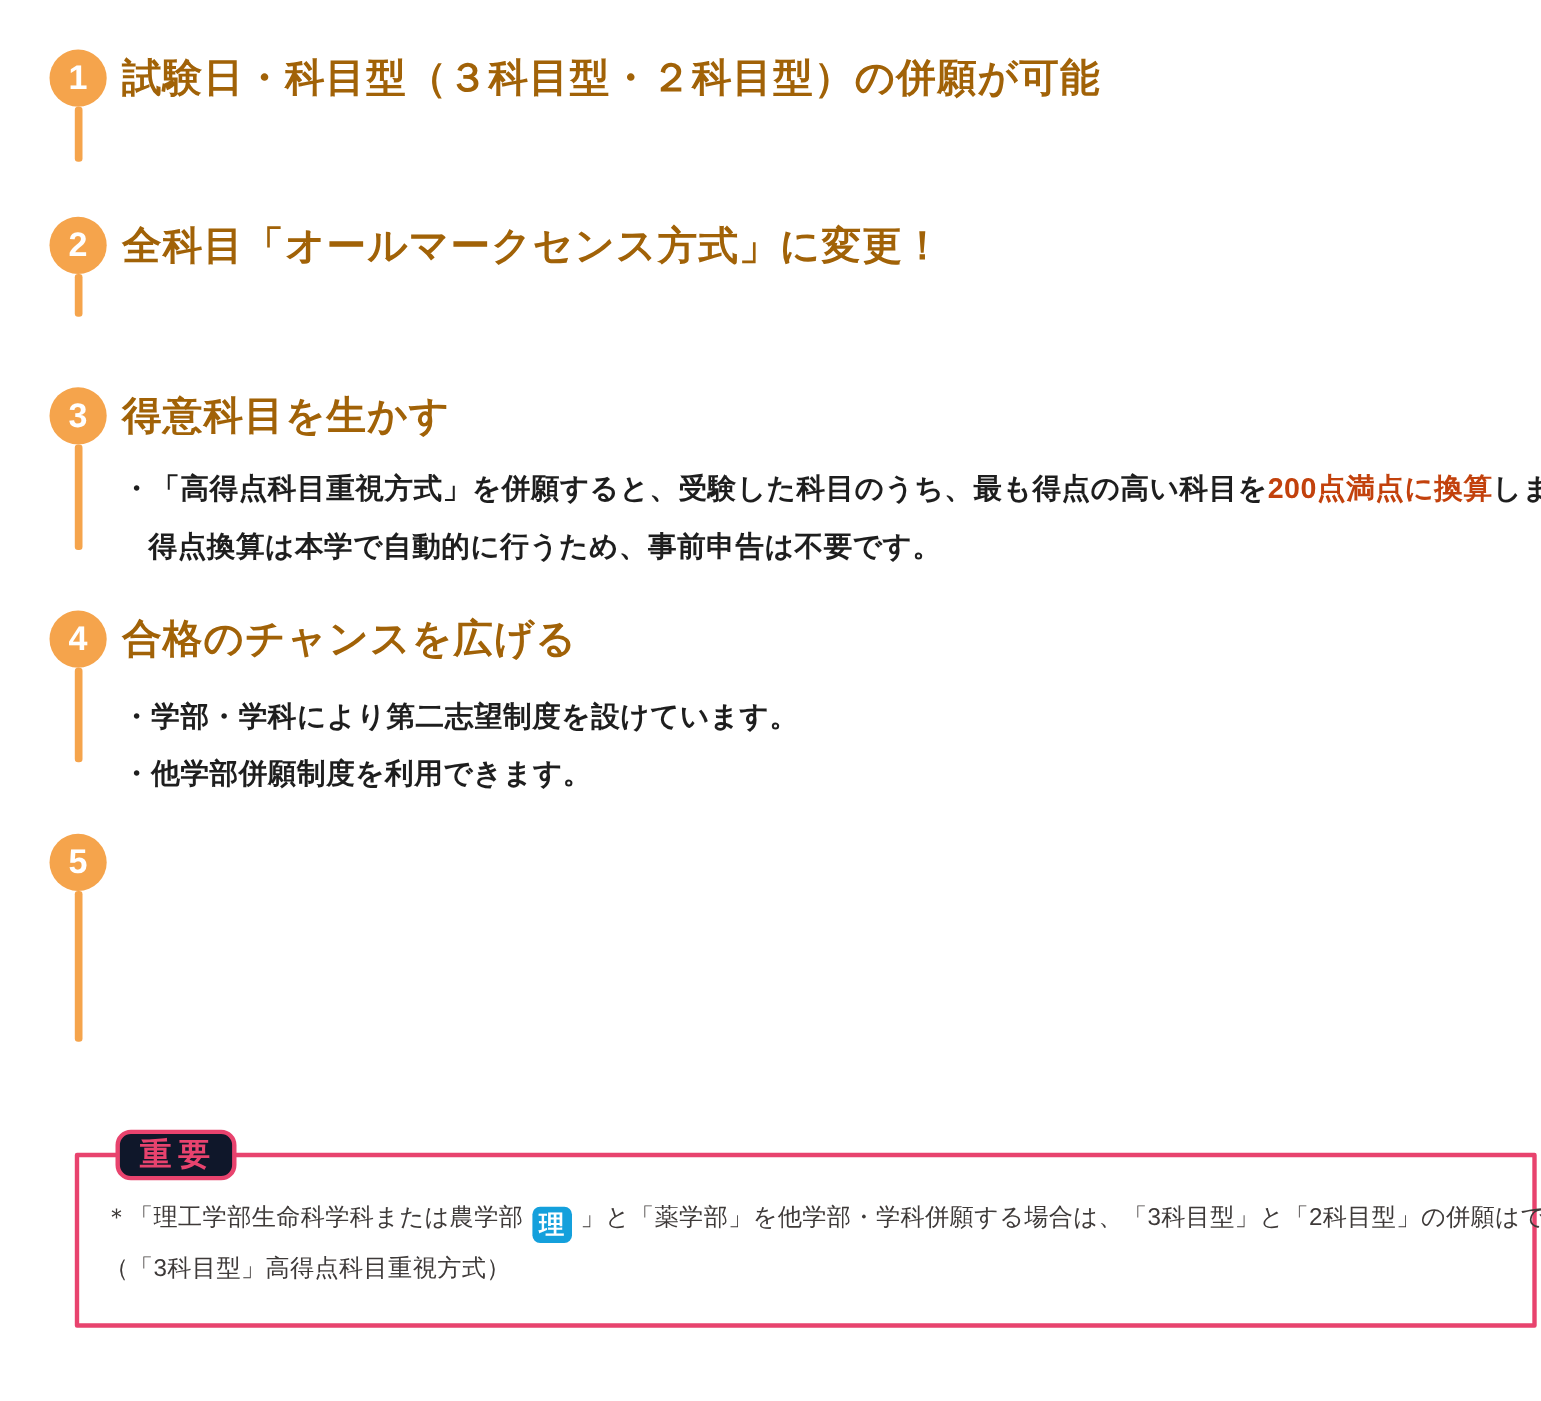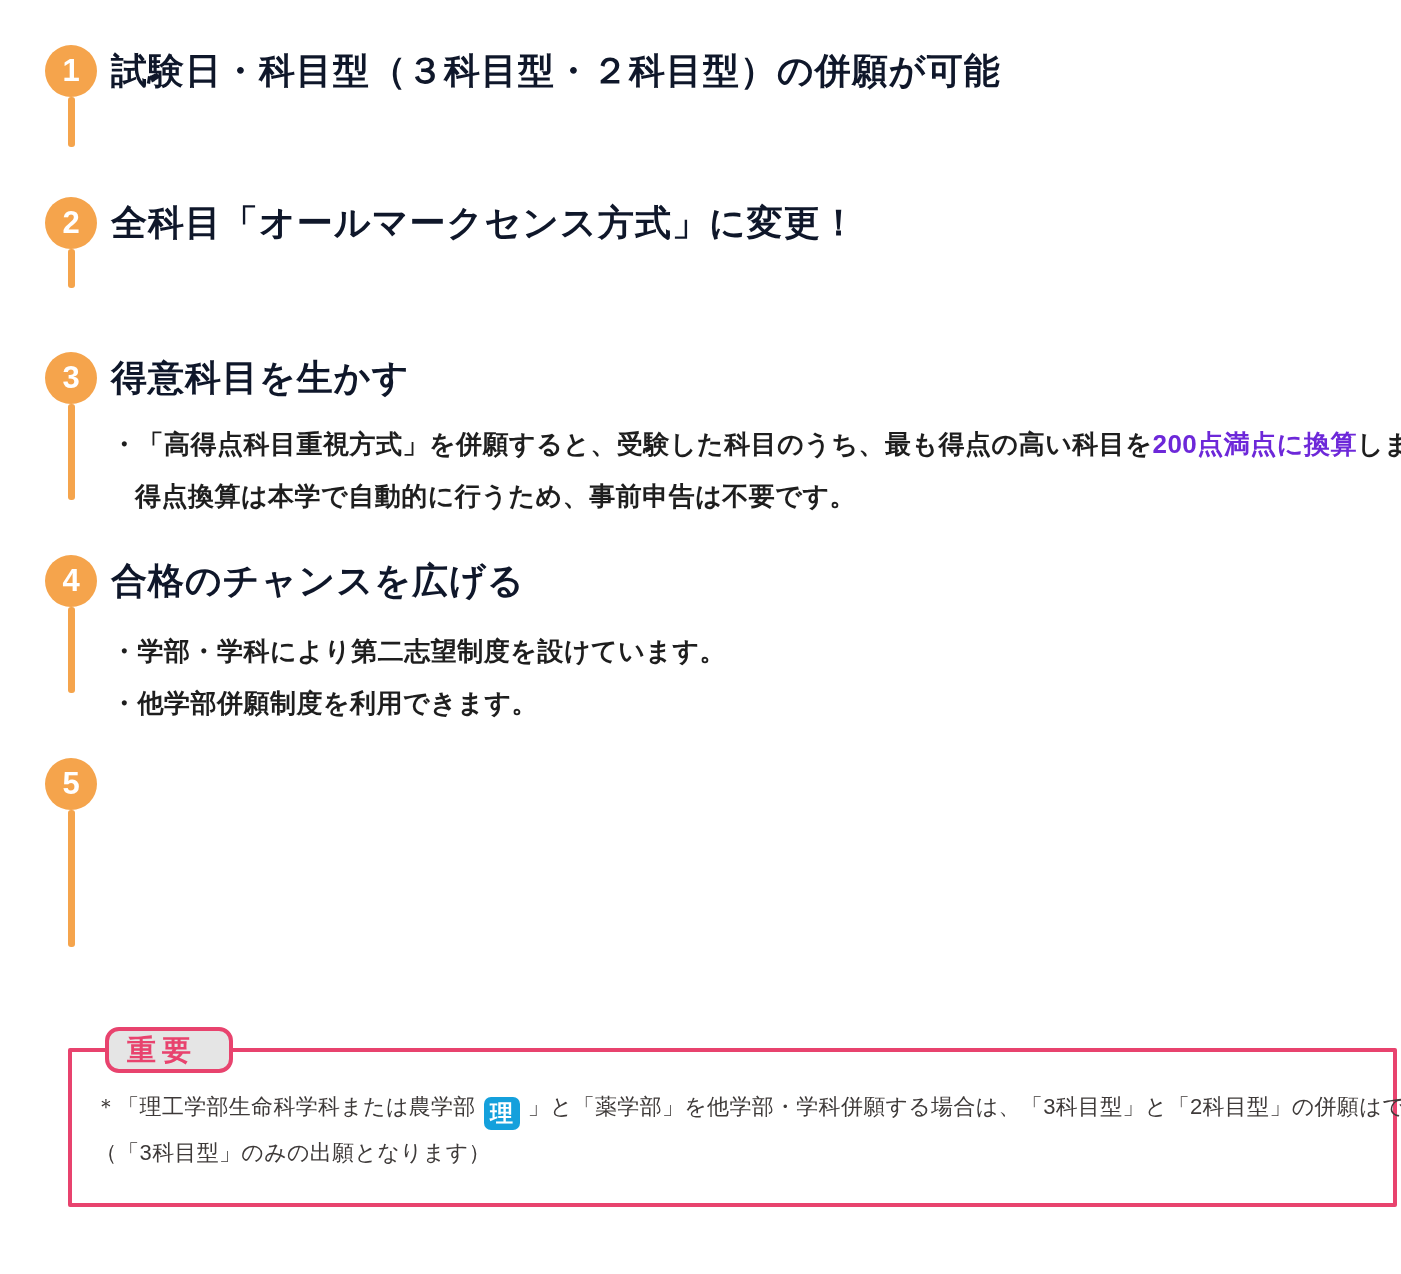--- a/index.html
+++ b/index.html
@@ -11,40 +11,40 @@
   .item{position:absolute;left:45px;display:flex;align-items:flex-start;}
   .marker{position:relative;width:52px;flex:0 0 52px;}
   .num-circle{
     width:52px;height:52px;border-radius:50%;background:#F5A44C;
     color:#ffffff;font-size:31px;font-weight:bold;
     display:flex;align-items:center;justify-content:center;
   }
   .stem{position:absolute;left:22.5px;top:52px;width:7px;background:#F5A44C;border-radius:3px;}
   .content{margin-left:14px;padding-top:0;}
   .item-title{
-    margin:0;color:#0f172a;font-size:36px;font-weight:bold;
+    margin:0;color:#a16207;font-size:36px;font-weight:bold;
     line-height:52px;letter-spacing:1px;white-space:nowrap;
   }
   .bullets{color:#1E1E1E;font-weight:bold;}
   .bullet-line{
     font-size:26px;line-height:32px;margin:0 0 20px 0;
     letter-spacing:0.5px;white-space:nowrap;color:#1E1E1E;
   }
   .bullet-line.cont{padding-left:24px;}
-  .red-accent{color:#6d28d9;}
+  .red-accent{color:#c2410c;}
   
   .important-box{
     position:absolute;left:68px;top:1048px;width:1321px;height:151px;
     border:4px solid #E8436E;border-radius:2px;background:#ffffff;
   }
   .important-label{
-    position:absolute;left:33px;top:-25px;background:#e5e5e5;
+    position:absolute;left:33px;top:-25px;background:#0f172a;
     border:4px solid #E8436E;border-radius:14px;
     color:#E8436E;font-size:29px;font-weight:bold;letter-spacing:6px;
-    padding:3px 32px 3px 18px;line-height:32px;
+    padding:3px 14px 3px 18px;line-height:32px;
   }
   .important-body{
     padding:40px 10px 0 23px;color:#3E3A39;font-size:22px;
     font-weight:normal;letter-spacing:0.3px;
   }
   .important-line{line-height:30px;margin:0 0 8px 0;white-space:nowrap;}
   .ri-badge{
     display:inline-block;width:36px;height:33px;background:#14A0DC;
     border-radius:7px;color:#ffffff;font-size:23px;font-weight:bold;
     text-align:center;line-height:33px;margin:0 8px;vertical-align:-7px;
@@ -109,15 +109,15 @@
   <div class="content">
     <div class="bullets" style="margin-top:35px">
     </div>
   </div>
 </section>
 
 <aside class="important-box">
   <div class="important-label">重要</div>
   <div class="important-body">
     <p class="important-line"><span>＊「理工学部生命科学科または農学部</span><span class="ri-badge">理</span><span>」と「薬学部」を他学部・学科併願する場合は、「3科目型」と「2科目型」の併願はできません。</span></p>
-    <p class="important-line">（「3科目型」のみの出願となります）</p>
+    <p class="important-line">（「3科目型」高得点科目重視方式）</p>
   </div>
 </aside>
 
 </body></html>

